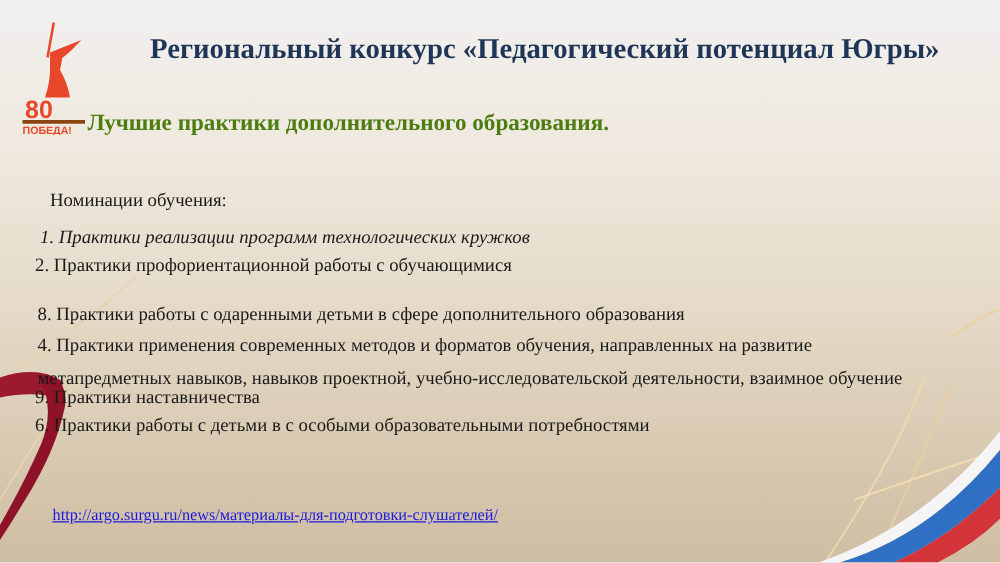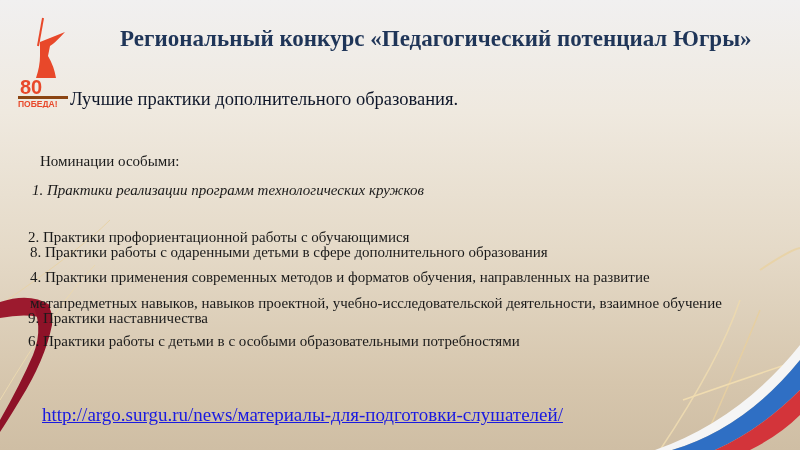--- a/index.html
+++ b/index.html
@@ -8,25 +8,25 @@
       background: linear-gradient(180deg, #f1f0f0 0%, #efe9df 25%, #e5dac8 55%, #d6c6ad 85%, #cfbea4 100%);
       font-family: "Liberation Serif", serif;
       color:#1a1a1a;
     }
     .deco { position:absolute; left:0; top:0; width:800px; height:450px; pointer-events:none; }
     .logo { position:absolute; left:10px; top:16px; width:58px; height:92px; }
     .title {
       position:absolute; left:120px; top:26px; width:660px;
       font-weight:bold; font-size:23px; color:#1f3558; white-space:nowrap;
     }
-    .subtitle { position:absolute; left:70px; top:89px; font-size:18.5px; color:#0f172a; white-space:nowrap; }
+    .subtitle { position:absolute; left:70px; top:89px; font-size:18.5px; color:#4d7c0f; white-space:nowrap;font-weight:bold; }
     .nom-head { position:absolute; left:40px; top:153px; font-size:15px; white-space:nowrap; }
     .item { position:absolute; font-size:15px; white-space:nowrap; line-height:18px; }
     .link {
-      position:absolute; left:42px; top:404px; font-size:19px; color:#1a1ae0;
+      position:absolute; left:42px; top:404px; font-size:13px; color:#1a1ae0;
       text-decoration:underline; white-space:nowrap;
     }
   </style>
 </head>
 <body>
 
 <svg class="deco" viewBox="0 0 800 450">
 
   <path d="M0 305 Q 80 250 110 220" stroke="#e8d3a8" stroke-width="1" fill="none"></path>
   <path d="M0 400 Q 60 300 95 265" stroke="#ead8b0" stroke-width="1" fill="none"></path>
@@ -53,23 +53,23 @@
     <path d="M30 26 Q 40 22 55 16 Q 44 28 40 30 L 38 40 Q 44 50 46 62 L 26 62 Q 30 50 30 40 Z" fill="#e8482a"></path>
     <text x="10" y="78" font-family="Liberation Sans, sans-serif" font-weight="bold" font-size="20" fill="#e8482a">80</text>
     <rect x="8" y="80" width="50" height="3" fill="#8b4513"></rect>
     <text x="8" y="91" font-family="Liberation Sans, sans-serif" font-weight="bold" font-size="8.5" fill="#e8482a">ПОБЕДА!</text>
   </svg>
 </div>
 
 <div class="title">Региональный конкурс «Педагогический потенциал Югры»</div>
 <div class="subtitle">Лучшие практики дополнительного образования.</div>
 
-<div class="nom-head">Номинации особыми:</div>
+<div class="nom-head">Номинации обучения:</div>
 
 <div class="item" style="left:32px; top:181px;font-style:italic;">1. Практики реализации программ технологических кружков</div>
-<div class="item" style="left:28px; top:228px;">2. Практики профориентационной работы с обучающимися</div>
+<div class="item" style="left:28px; top:204px;">2. Практики профориентационной работы с обучающимися</div>
 <div class="item" style="left:30px; top:243px;">8. Практики работы с одаренными детьми в сфере дополнительного образования</div>
 <div class="item" style="left:30px; top:268px;text-align:right;">4. Практики применения современных методов и форматов обучения, направленных на развитие</div>
 <div class="item" style="left:30px; top:294px;">метапредметных навыков, навыков проектной, учебно-исследовательской деятельности, взаимное обучение</div>
 <div class="item" style="left:28px; top:309px;">9. Практики наставничества</div>
 <div class="item" style="left:28px; top:332px;">6.  Практики работы с детьми в с особыми образовательными потребностями</div>
 
 <a class="link">http://argo.surgu.ru/news/материалы-для-подготовки-слушателей/</a>
 
 </body></html>

